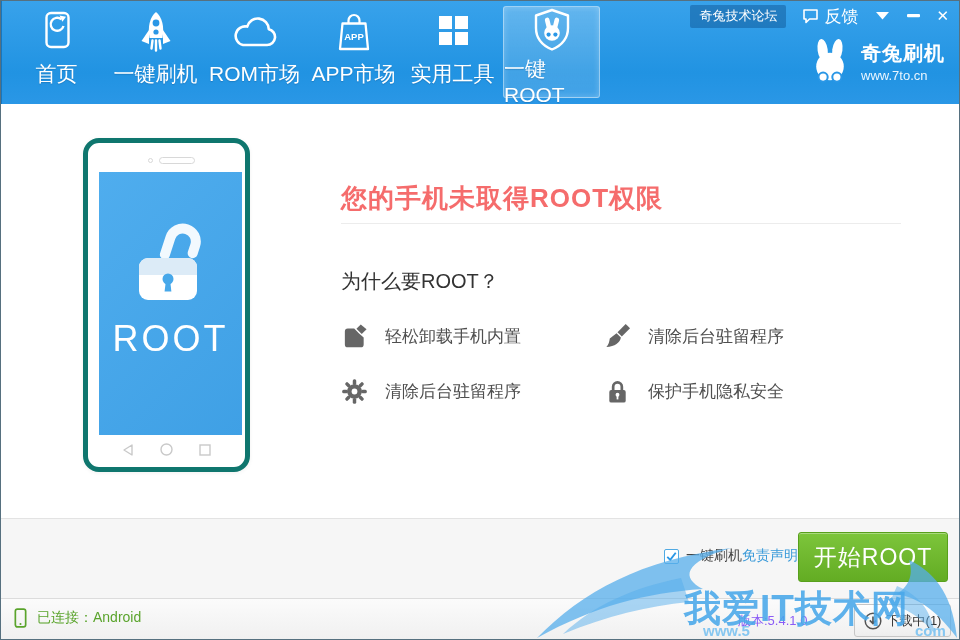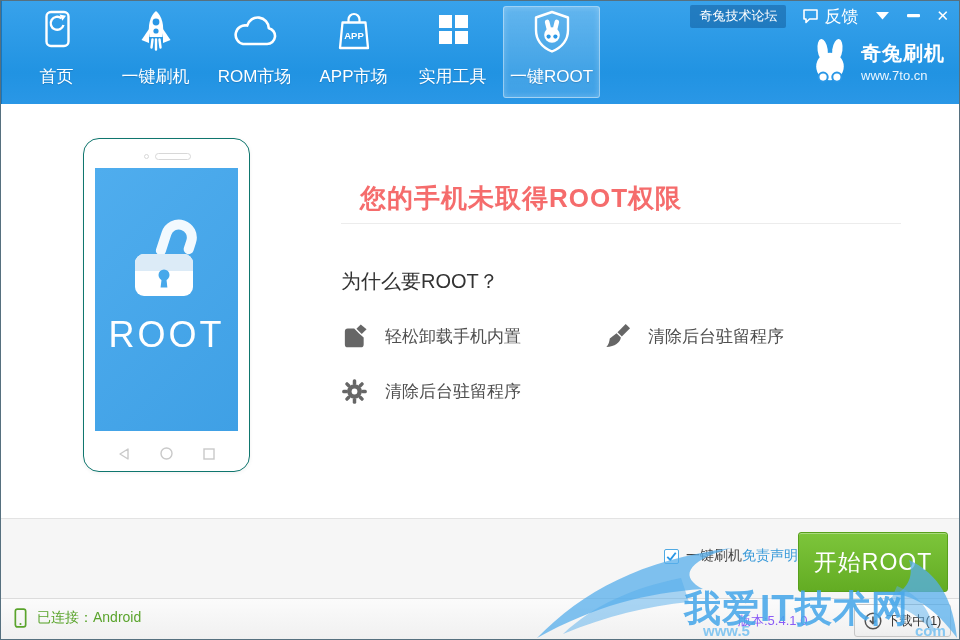--- a/index.html
+++ b/index.html
@@ -15,21 +15,21 @@
     background:linear-gradient(#38a2eb, #2193e2 70%, #2a97e6);
     border-left:1px solid #1577c2;
   }
   .tabs { position:absolute; left:6px; top:5px; display:flex; }
   .tab {
     width:97px; height:92px; margin-right:2px; border-radius:3px;
     display:flex; flex-direction:column; align-items:center; justify-content:space-between;
     padding-bottom:9px; cursor:pointer; border:1px solid transparent;
   }
   .tab .ticon { height:52px; display:flex; align-items:center; justify-content:center; }
-  .tab .tlabel { color:#fff; font-size:17px; margin-top:9px; text-shadow:0 1px 1px rgba(0,60,110,.25); }
+  .tab .tlabel { color:#fff; font-size:21px; margin-top:2px; text-shadow:0 1px 1px rgba(0,60,110,.25); }
   .tab.selected {
     background:linear-gradient(rgba(255,255,255,.22), rgba(255,255,255,.12));
     border:1px solid rgba(255,255,255,.45);
     box-shadow:inset 0 0 6px rgba(255,255,255,.25);
   }
 
   .titlebar-controls {
     position:absolute; top:4px; right:6px; display:flex; align-items:center; height:22px;
   }
   .forum-btn {
@@ -42,39 +42,39 @@
   .close-x { font-size:15px; font-weight:bold; margin-left:16px; margin-right:4px; }
 
   .brand { position:absolute; right:14px; top:37px; display:flex; align-items:center; }
   .brand-text { margin-left:8px; }
   .brand-name { color:#fff; font-size:20px; font-weight:bold; letter-spacing:1px; }
   .brand-url { color:#eaf6ff; font-size:13px; margin-top:1px; }
 
   
   .phone {
     position:absolute; left:82px; top:137px; width:167px; height:334px;
-    background:#fff; border:1px solid #0f766e; border-radius:16px;
+    background:#fff; border:5px solid #0f766e; border-radius:16px;
     box-shadow:0 1px 4px rgba(0,0,0,.06);
   }
   .cam-dot { position:absolute; left:60px; top:15px; width:5px; height:5px; border:1px solid #d8d8d8; border-radius:50%; }
   .speaker { position:absolute; left:71px; top:14px; width:36px; height:7px; border:1px solid #d8d8d8; border-radius:4px; }
   .screen {
     position:absolute; left:11px; top:29px; width:143px; height:263px;
     background:linear-gradient(135deg,#4fadee,#3fa0e5);
     display:flex; flex-direction:column; align-items:center;
   }
   .screen .lock-wrap { margin-top:44px; }
   .screen .root-label { color:#fff; font-size:36px; letter-spacing:3px; margin-top:10px; }
   .phone-nav {
     position:absolute; bottom:11px; left:0; right:0;
     display:flex; justify-content:space-between; padding:0 34px; align-items:center;
   }
 
   
-  .main-title { position:absolute; left:340px; top:180px; font-size:26px; font-weight:bold; color:#f56c6c; letter-spacing:1px;margin-left:19px; }
+  .main-title { position:absolute; left:340px; top:180px; font-size:26px; font-weight:bold; color:#f56c6c; letter-spacing:1px; }
   .divider { position:absolute; left:340px; top:222px; width:560px; height:1px; background:#ececec; }
   .section-title { position:absolute; left:340px; top:267px; font-size:20px; color:#333; }
   .features {
     position:absolute; left:340px; top:321px; width:560px;
     display:grid; grid-template-columns:263px 1fr; row-gap:27px;
   }
   .feature { display:flex; align-items:center; height:28px; }
   .feature .flabel { font-size:17px; color:#4f4f4f; margin-left:17px; }
 
   
@@ -83,21 +83,21 @@
     background:#f6f6f6; border-top:1px solid #e3e3e3;
   }
   .agree-row { position:absolute; left:663px; top:546px; display:flex; align-items:center; }
   .checkbox {
     width:15px; height:15px; background:#fff; border:1px solid #51aae3; border-radius:2px;
     display:flex; align-items:center; justify-content:center; cursor:pointer;
   }
   .agree-label { font-size:14px; color:#444; margin-left:7px; }
   .disclaimer-link { font-size:14px; color:#3a9ad9; cursor:pointer; }
   .start-btn {
-    position:absolute; left:797px; top:531px; width:150px; height:60px;
+    position:absolute; left:797px; top:531px; width:150px; height:50px;
     background:linear-gradient(#7dc53b,#63ac23); border:1px solid #58a01c; border-radius:3px;
     color:#fff; font-size:23px; display:flex; align-items:center; justify-content:center;
     cursor:pointer; box-shadow:inset 0 1px 0 rgba(255,255,255,.35); letter-spacing:1px;
   }
 
   
   .statusbar {
     position:absolute; left:0; right:0; top:597px; height:42px;
     background:linear-gradient(#fbfbfb,#f0f0f0); border-top:1px solid #dcdcdc;
   }
@@ -297,20 +297,29 @@
           <rect x="12.2" y="1.2" width="3.6" height="6" rx="1.6" transform="rotate(180 14 14)"></rect>
           <rect x="12.2" y="1.2" width="3.6" height="6" rx="1.6" transform="rotate(225 14 14)"></rect>
           <rect x="12.2" y="1.2" width="3.6" height="6" rx="1.6" transform="rotate(270 14 14)"></rect>
           <rect x="12.2" y="1.2" width="3.6" height="6" rx="1.6" transform="rotate(315 14 14)"></rect>
         </g>
         <circle cx="14" cy="14" r="3" fill="#fff"></circle>
       </svg>
       <span class="flabel">清除后台驻留程序</span>
     </div>
 
+    <div class="feature">
+      <svg width="27" height="27" viewBox="0 0 28 28">
+        <path d="M9.5 12.5 V9 a4.5 4.5 0 0 1 9 0 v3.5" fill="none" stroke="#666" stroke-width="2.8"></path>
+        <rect x="5.5" y="12.5" width="17" height="13" rx="2" fill="#666"></rect>
+        <circle cx="14" cy="17.4" r="2" fill="#fff"></circle>
+        <rect x="13.1" y="18.2" width="1.8" height="4" fill="#fff"></rect>
+      </svg>
+      <span class="flabel">保护手机隐私安全</span>
+    </div>
   </div>
 
   <div class="actionbar"></div>
 
   <div class="agree-row">
     <div class="checkbox">
       <svg width="11" height="11" viewBox="0 0 13 12">
         <path d="M1.5 6.5 l3.5 3.5 L11.5 1.5" fill="none" stroke="#2a97e6" stroke-width="2.2"></path>
       </svg>
     </div>

